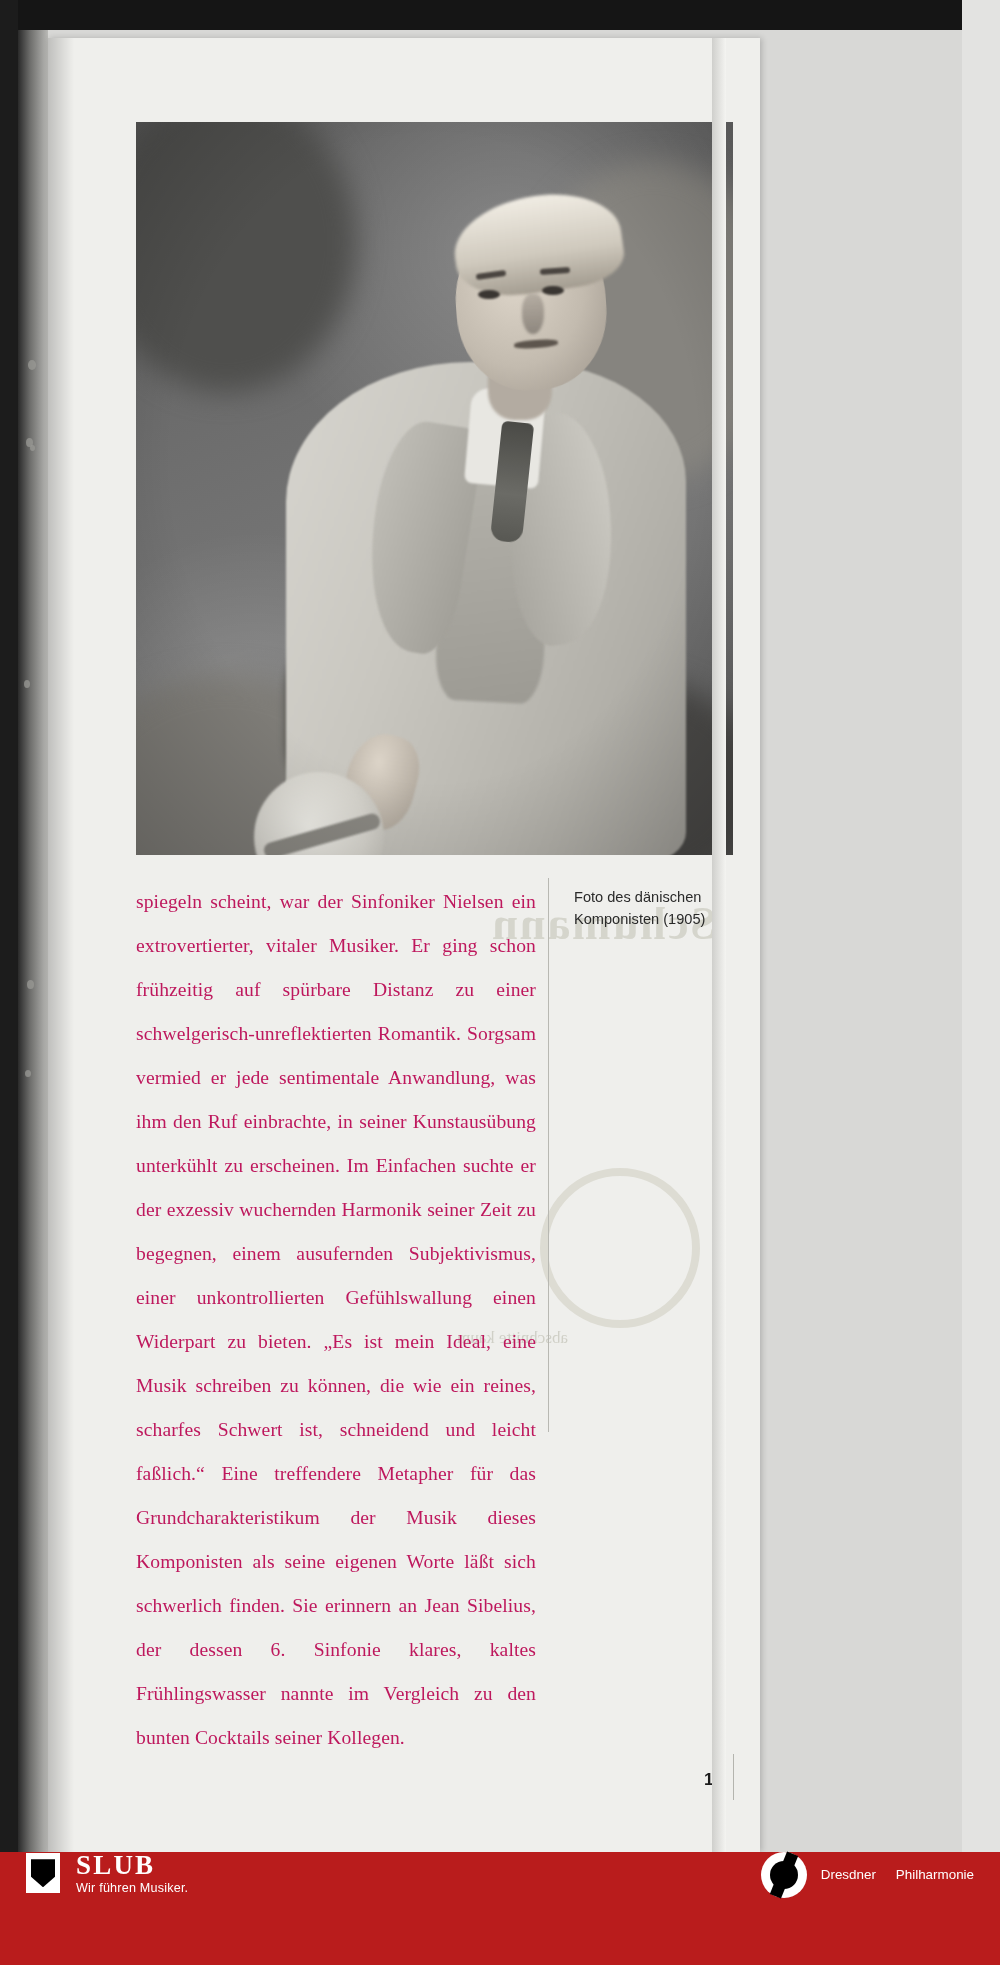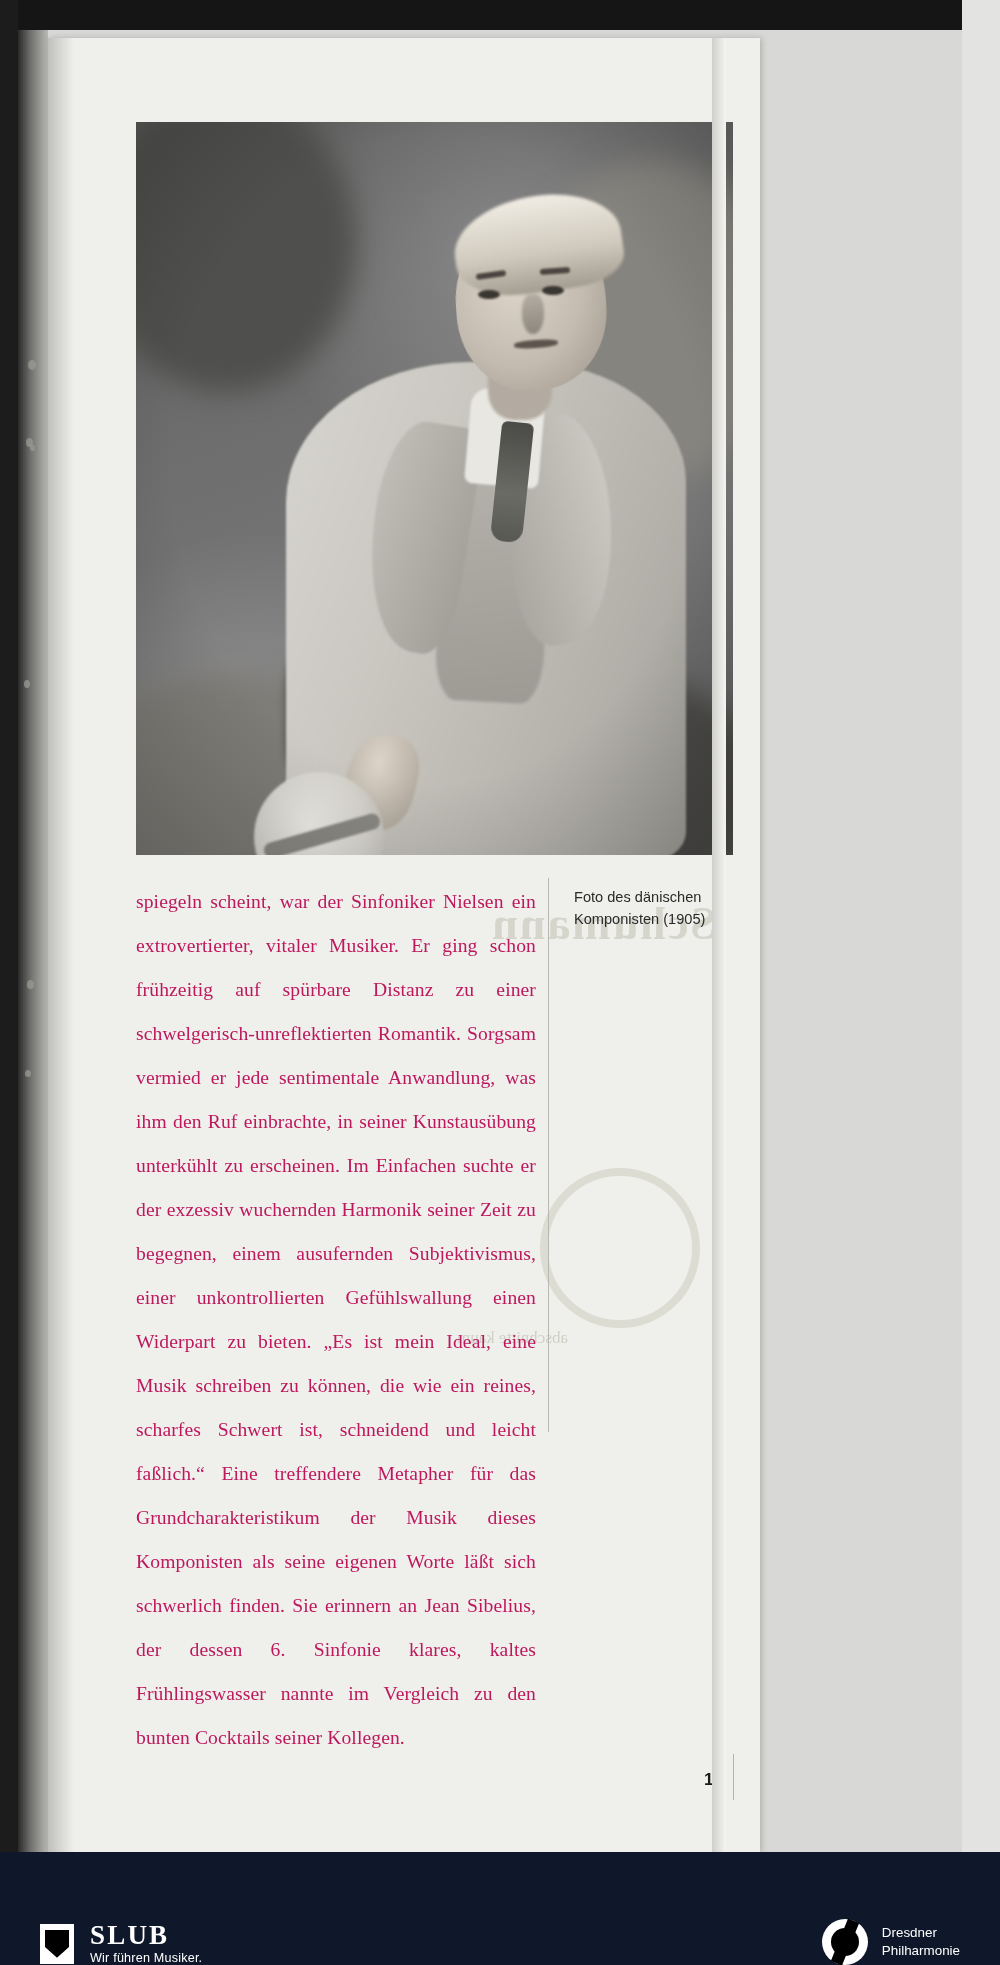--- a/index.html
+++ b/index.html
@@ -343,25 +343,25 @@
     right: 26px; bottom: 52px;
     width: 1px; height: 46px;
     background: #b4b4ae;
   }
 
   
   .footer {
     position: absolute;
     left: 0; bottom: 0;
     width: 1000px; height: 113px;
-    background: #0f172a;
+    background: #b91c1c;
     display: flex;
-    align-items: flex-end;
+    align-items: flex-start;
     justify-content: space-between;
-    padding: 0 40px;
+    padding: 0 26px;
   }
   .brand-left {
     display: flex; align-items: center; gap: 16px;
   }
   .slub-mark {
     width: 34px; height: 40px;
     background: #ffffff;
     position: relative;
     flex: 0 0 auto;
   }
@@ -408,21 +408,21 @@
   }
   .dp-mark::after {
     content: "";
     position: absolute;
     left: 17px; top: 0px;
     width: 12px; height: 46px;
     background: #000;
     transform: rotate(22deg);
     transform-origin: center;
   }
-  .dp-text { display: flex; flex-direction: column; gap: 2px; }
+  .dp-text { display: flex; flex-direction: row; gap: 20px; }
   .dp-l1, .dp-l2 {
     color: #ffffff;
     font-size: 13.4px;
     line-height: 16px;
   }
 
   
   .artefact {
     position: absolute;
     background: #9a9a96;

